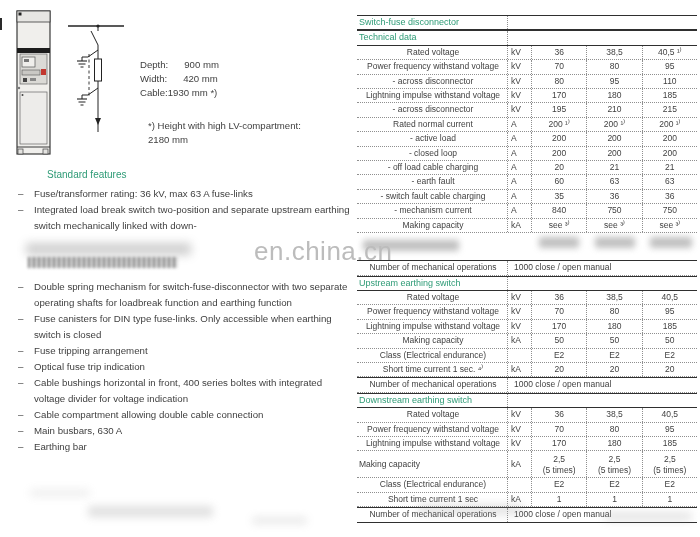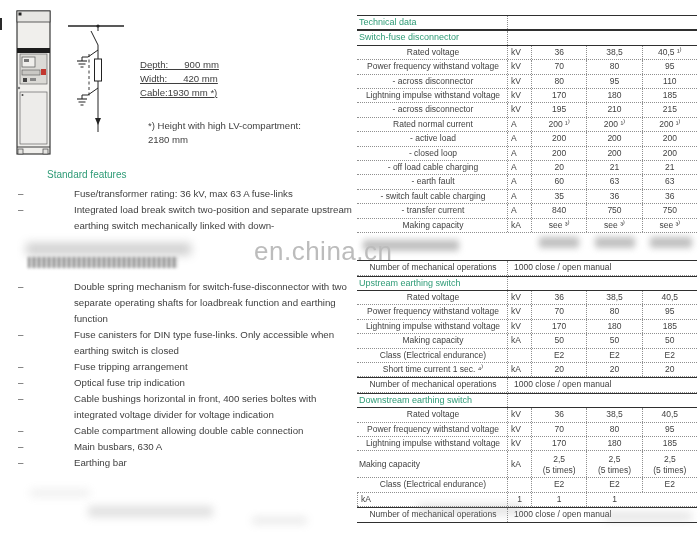--- a/index.html
+++ b/index.html
@@ -7,28 +7,28 @@
   html,body{background:#ffffff;}
   .page{
     position:relative; width:700px; height:537px; background:#fff; overflow:hidden;
     font-family:"Liberation Sans", sans-serif; color:var(--ink);
   }
   
   .edge-mark{position:absolute;left:0;top:18px;width:2px;height:12px;background:#2a2a2a;}
   .cabinet-svg{position:absolute;left:14px;top:8px;}
   .diagram-svg{position:absolute;left:64px;top:14px;}
   
-  .dims{position:absolute;left:140px;top:58px;font-size:9.6px;line-height:14px;white-space:pre;text-decoration:underline;}
+  .dims{position:absolute;left:140px;top:58px;font-size:9.6px;line-height:14px;white-space:pre;}
   .dim-foot{position:absolute;left:148px;top:119px;font-size:9.6px;line-height:14px;}
   
   .features{position:absolute;left:18px;top:169px;width:334px;}
   .feat-head{color:var(--accent);font-size:10px;margin-bottom:6px;margin-left:29px;}
   .feat-item{display:flex;font-size:9.7px;line-height:16px;}
   .feat-item .dash{width:16px;flex:0 0 16px;}
-  .feat-item .ftext{flex:1;margin-left:40px;}
+  .feat-item .ftext{flex:1;}
   .feat-item.gap{margin-bottom:45px;}
   .feat-blur-smear{position:absolute;left:8px;top:74px;width:165px;height:12px;background:#777;opacity:.35;filter:blur(5px);}
   .feat-blur-text{position:absolute;left:10px;top:88px;width:150px;height:11px;opacity:.75;filter:blur(1.6px);
     background:repeating-linear-gradient(90deg,#4a4a4a 0 2px,rgba(90,90,90,.25) 2px 5px);}
   
   .tech-table{position:absolute;left:357px;top:15px;width:340px;font-size:8.5px;}
   .t-row{display:grid;grid-template-columns:150px 24px 1fr 1fr 1fr;border-bottom:1px dotted var(--dot);
     min-height:13.6px;line-height:13.4px;}
   .t-row:last-child{border-bottom:1px solid var(--line);}
   .t-head{grid-template-columns:150px 1fr;border-top:1px solid var(--line);border-bottom:1px solid var(--line);}
@@ -158,25 +158,25 @@
           <span class="dash">–</span>
           <span class="ftext">Earthing bar</span>
         </div>
       </div>
     <div class="feat-blur-smear"></div>
     <div class="feat-blur-text"></div>
   </div>
 
   <div class="tech-table">
       <div class="t-row t-head">
+        <span class="t-htext">Switch-fuse disconnector</span>
+        <span class="t-hspacer"></span>
+      </div>
+      <div class="t-row t-head">
         <span class="t-htext">Technical data</span>
-        <span class="t-hspacer"></span>
-      </div>
-      <div class="t-row t-head">
-        <span class="t-htext">Switch-fuse disconnector</span>
         <span class="t-hspacer"></span>
       </div>
       <div class="t-row">
         <span class="t-label">Rated voltage</span>
         <span class="t-unit">kV</span>
         <span class="t-val">36</span>
         <span class="t-val">38,5</span>
         <span class="t-val">40,5 ¹⁾</span>
       </div>
       <div class="t-row">
@@ -243,21 +243,21 @@
         <span class="t-val">63</span>
       </div>
       <div class="t-row">
         <span class="t-label">- switch fault cable charging</span>
         <span class="t-unit">A</span>
         <span class="t-val">35</span>
         <span class="t-val">36</span>
         <span class="t-val">36</span>
       </div>
       <div class="t-row">
-        <span class="t-label">- transfer current</span>
+        <span class="t-label">- mechanism current</span>
         <span class="t-unit">A</span>
         <span class="t-val">840</span>
         <span class="t-val">750</span>
         <span class="t-val">750</span>
       </div>
       <div class="t-row">
         <span class="t-label">Making capacity</span>
         <span class="t-unit">kA</span>
         <span class="t-val">see ³⁾</span>
         <span class="t-val">see ³⁾</span>
@@ -359,20 +359,21 @@
 (5 times)</span>
       </div>
       <div class="t-row">
         <span class="t-label">Class (Electrical endurance)</span>
         <span class="t-unit"></span>
         <span class="t-val">E2</span>
         <span class="t-val">E2</span>
         <span class="t-val">E2</span>
       </div>
       <div class="t-row">
+        <span class="t-label">Short time current 1 sec</span>
         <span class="t-unit">kA</span>
         <span class="t-val">1</span>
         <span class="t-val">1</span>
         <span class="t-val">1</span>
       </div>
       <div class="t-row t-spanrow">
         <span class="t-label">Number of mechanical operations</span>
         <span class="t-span">1000 close / open manual</span>
       </div>
     </div>

